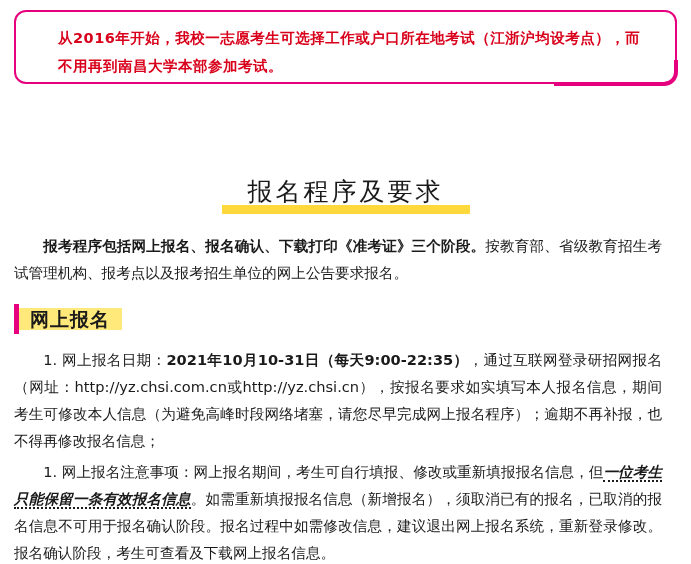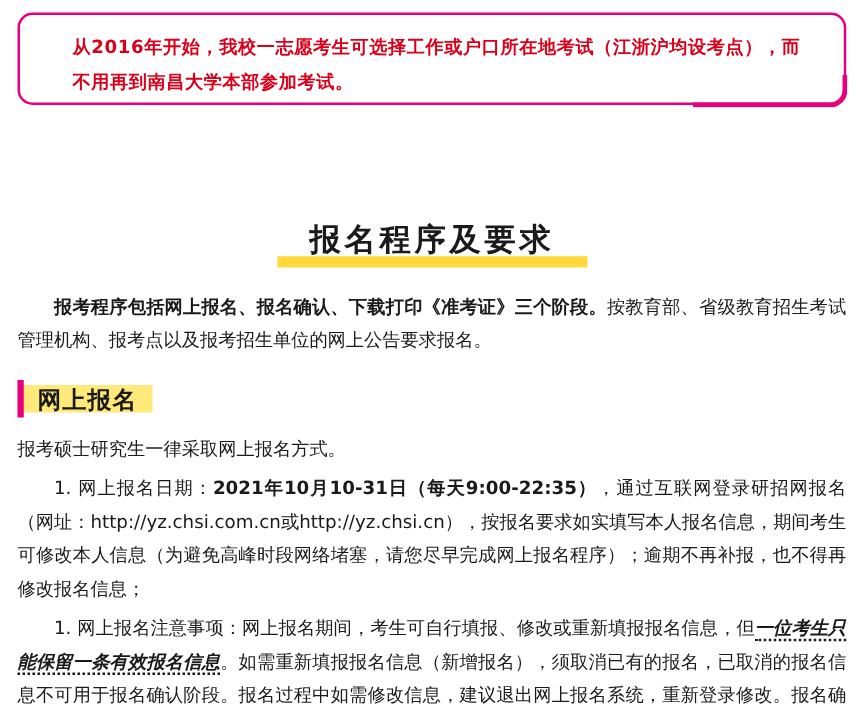--- a/index.html
+++ b/index.html
@@ -70,21 +70,21 @@
     left: 0;
     top: 175px;
     width: 691px;
     text-align: center;
   }
   .heading {
     display: inline-block;
     position: relative;
     font-family: "DejaVu Sans", "Liberation Sans", sans-serif;
     font-size: 25px;
-    font-weight: bold;
+    font-weight: normal;
     color: #1a1a1a;
     letter-spacing: 3px;
     padding: 0 8px 6px 8px;
   }
   .heading .hl {
     position: absolute;
     left: -18px;
     right: -18px;
     bottom: 0;
     height: 9px;
@@ -97,21 +97,21 @@
   }
 
   
   .body {
     position: absolute;
     left: 14px;
     top: 232px;
     width: 663px;
   }
   p.para {
-    margin: 0 0 4px 0;
+    margin: 0 15px 4px 0;
     font-family: "DejaVu Sans", "Liberation Sans", sans-serif;
     font-size: 14.6px;
     line-height: 27px;
     color: #1a1a1a;
     text-align: justify;
   }
   p.para.indent {
     text-indent: 2em;
   }
   .b {
@@ -182,21 +182,20 @@
     <p class="para indent">
       <span class="b">报考程序包括网上报名、报名确认、下载打印《准考证》三个阶段。</span><span>按教育部、省级教育招生考试管理机构、报考点以及报考招生单位的网上公告要求报名。</span>
     </p>
 
     <div class="subsec">
       <span class="tag-bg"></span>
       <span class="bar"></span>
       <span class="txt">网上报名</span>
     </div>
 
-    <p class="para">报考硕士研究生一律采取网上报名方式。</p>
 
     <p class="para indent">
       <span>1. 网上报名日期：</span><span class="b">2021年10月10-31日（每天9:00-22:35）</span><span>，通过互联网登录研招网报名（网址：http://yz.chsi.com.cn或http://yz.chsi.cn），按报名要求如实填写本人报名信息，期间考生可修改本人信息（为避免高峰时段网络堵塞，请您尽早完成网上报名程序）；逾期不再补报，也不得再修改报名信息；</span>
     </p>
 
     <p class="para indent">
       <span>1. 网上报名注意事项：网上报名期间，考生可自行填报、修改或重新填报报名信息，但</span><span class="u-wave">一位考生只能保留一条有效报名信息</span><span>。如需重新填报报名信息（新增报名），须取消已有的报名，已取消的报名信息不可用于报名确认阶段。报名过程中如需修改信息，建议退出网上报名系统，重新登录修改。报名确认阶段，考生可查看及下载网上报名信息。</span>
     </p>
 
   </div>

